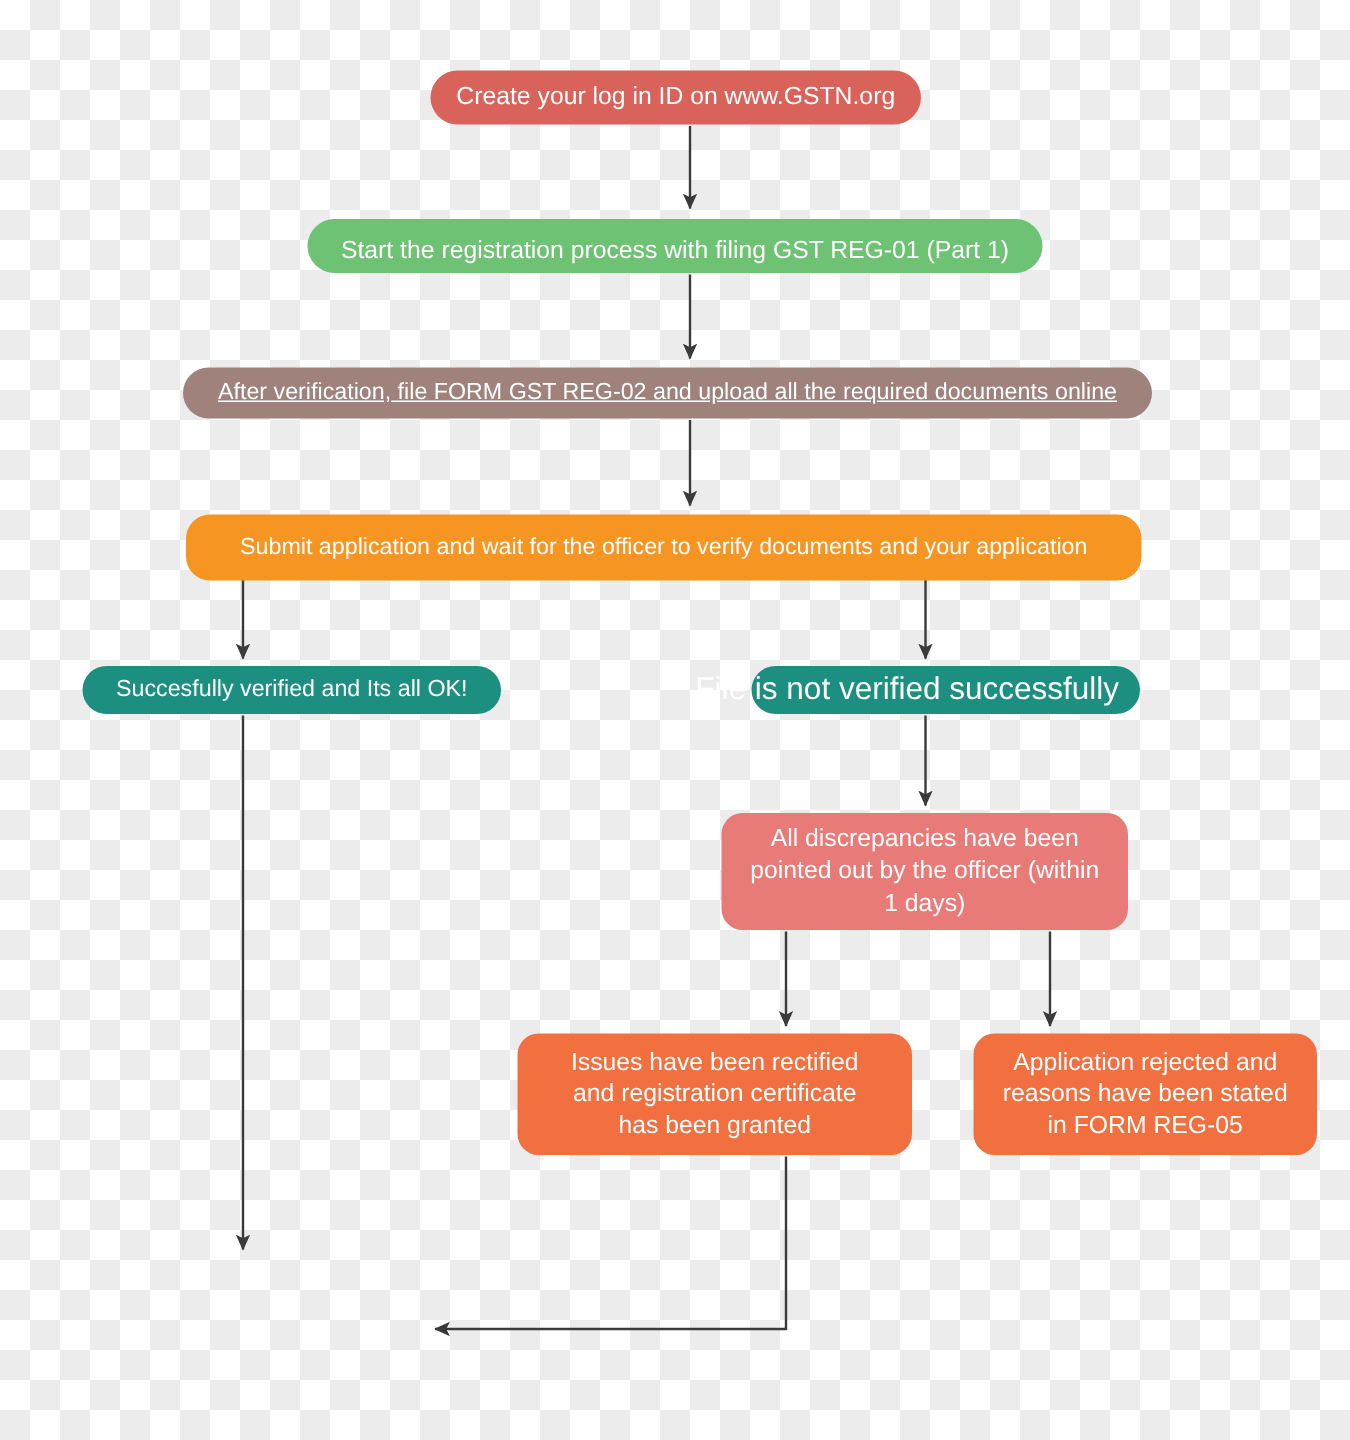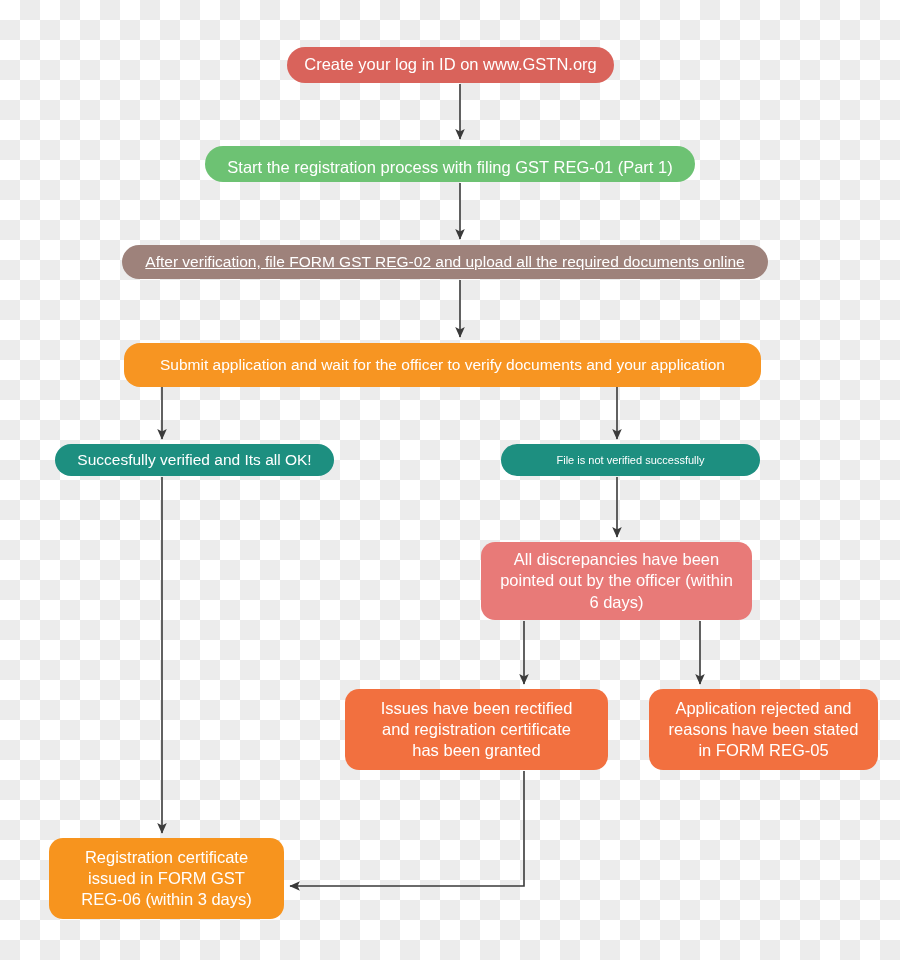--- a/index.html
+++ b/index.html
@@ -45,21 +45,21 @@
     white-space: pre-line;
   }
   .node.single {
     white-space: nowrap;
   }
   .n-start   { left: 287px; top: 47px;  width: 327px; height: 36px;  background: #d9635b; font-size: 16.5px; border-radius: 18px; }
   .n-reg01   { left: 205px; top: 146px; width: 490px; height: 36px;  background: #6dc273; font-size: 16.5px; border-radius: 18px; align-items: flex-end; }
   .n-reg02   { left: 122px; top: 245px; width: 646px; height: 34px;  background: #9e827b; font-size: 15.5px; border-radius: 17px; text-decoration: underline; }
   .n-submit  { left: 124px; top: 343px; width: 637px; height: 44px;  background: #f79522; font-size: 15.5px; border-radius: 16px; }
   .n-ok      { left: 55px;  top: 444px; width: 279px; height: 32px;  background: #1d8f80; font-size: 15.5px; border-radius: 16px; }
-  .n-notok   { left: 501px; top: 444px; width: 259px; height: 32px;  background: #1d8f80; font-size: 11px; border-radius: 16px; }
+  .n-notok   { left: 501px; top: 444px; width: 259px; height: 32px;  background: #1d8f80; font-size: 21px; border-radius: 16px; justify-content: flex-end; }
   .n-disc    { left: 481px; top: 542px; width: 271px; height: 78px;  background: #e87a78; font-size: 16.5px; border-radius: 14px; }
   .n-rect    { left: 345px; top: 689px; width: 263px; height: 81px;  background: #f2703f; font-size: 16.5px; border-radius: 14px; }
   .n-reject  { left: 649px; top: 689px; width: 229px; height: 81px;  background: #f2703f; font-size: 16.5px; border-radius: 14px; }
   .n-cert    { left: 49px;  top: 838px; width: 235px; height: 81px;  background: #f7941e; font-size: 16.5px; border-radius: 14px; }
 </style>
 </head>
 <body>
 
 <div id="canvas">
 
@@ -104,34 +104,29 @@
     <span>Succesfully verified and Its all OK!</span>
   </div>
 
   <div class="node n-notok single">
     <span>File is not verified successfully</span>
   </div>
 
   <div class="node n-disc">
     <span>All discrepancies have been
 pointed out by the officer (within
-6 days)</span>
+1 days)</span>
   </div>
 
   <div class="node n-rect">
     <span>Issues have been rectified
 and registration certificate
 has been granted</span>
   </div>
 
   <div class="node n-reject">
     <span>Application rejected and
 reasons have been stated
 in FORM REG-05</span>
   </div>
 
-  <div class="node n-cert">
-    <span>Registration certificate
-issued in FORM GST
-REG-06 (within 3 days)</span>
-  </div>
 
 </div>
 
 </body></html>

